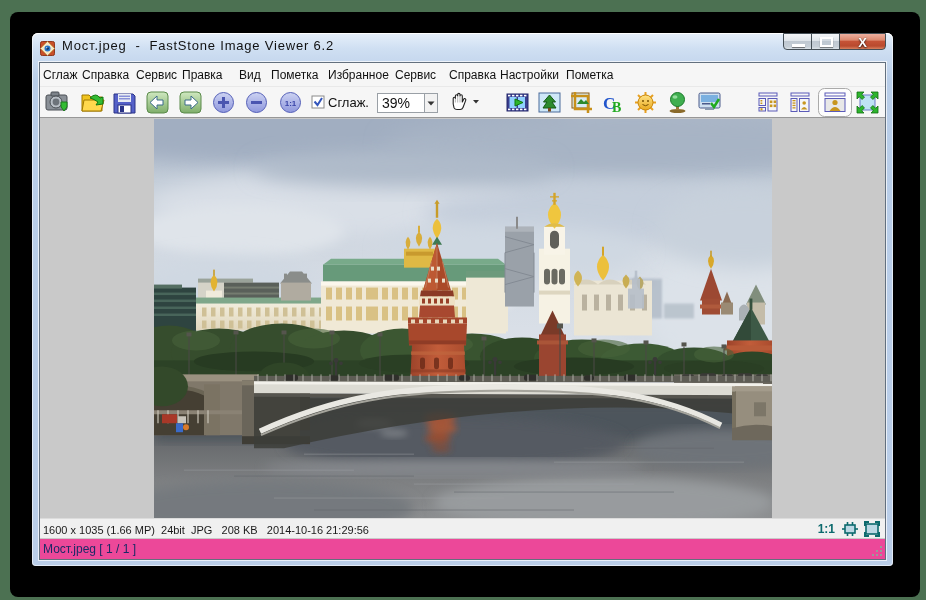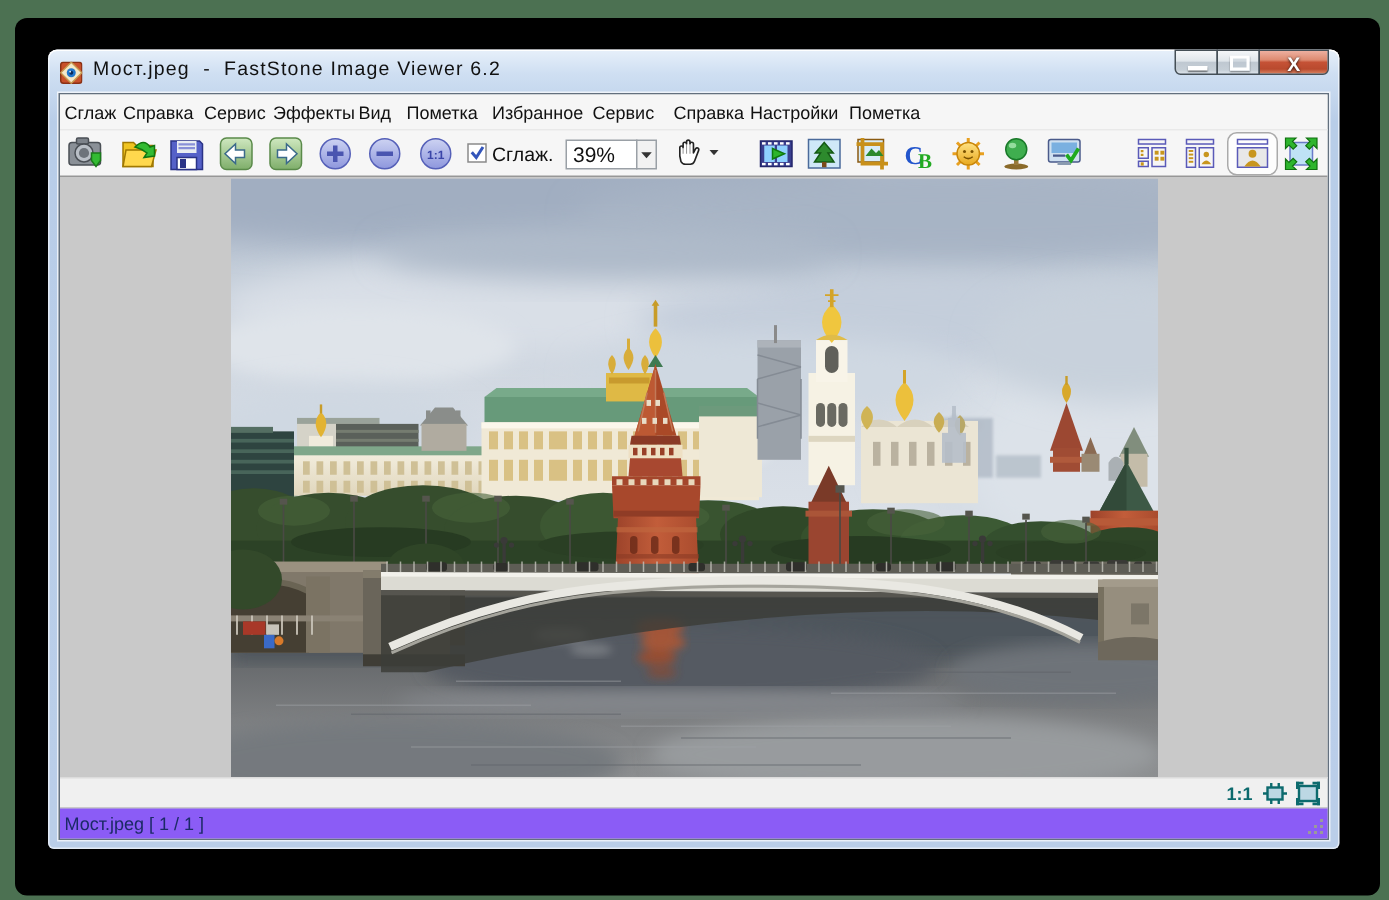--- a/index.html
+++ b/index.html
@@ -27,21 +27,21 @@
   .menubar span{position:absolute;top:5px;}
   
   .toolbar{position:absolute;left:0;top:23px;right:0;height:32px;background:#f6f6f6;border-top:1px solid #e9e9e9;border-bottom:1px solid #979797;box-sizing:border-box;}
   
   .content{position:absolute;left:0;top:55px;right:0;bottom:40px;background:#c9c9c9;}
   .photo{position:absolute;left:114px;top:1px;width:618px;height:399px;overflow:hidden;}
   
   .status{position:absolute;left:0;right:0;bottom:20px;height:20px;background:#f0f0f0;border-top:1px solid #dcdcdc;font-size:11px;color:#1a1a1a;}
   .status .lt{position:absolute;left:3px;top:5px;white-space:pre;}
   .status .rt{position:absolute;right:8px;top:3px;color:#0c6a6d;font-weight:bold;font-size:12px;}
-  .botbar{position:absolute;left:0;right:0;bottom:0;height:20px;background:#8b5cf6;border-top:1px solid #c9c9c9;font-size:12px;color:#1b2a66;}
+  .botbar{position:absolute;left:0;right:0;bottom:0;height:20px;background:#ec4899;border-top:1px solid #c9c9c9;font-size:12px;color:#1b2a66;}
   .botbar .fn{position:absolute;left:3px;top:3px;}
 </style>
 </head>
 <body>
   <div class="shadow"></div>
   <div class="win">
     <svg class="ticon" viewBox="0 0 16 16">
       <rect x="0.5" y="0.5" width="15" height="15" rx="2" fill="#c8502a" stroke="#8a3014" stroke-width="1"></rect>
       <path d="M8 0.5 L15.5 8 L8 15.5 L0.5 8 Z" fill="#f5e8c8" stroke="#c89a50" stroke-width="1"></path>
       <circle cx="8" cy="8" r="3.2" fill="#2277cc"></circle>
@@ -58,21 +58,21 @@
       </div>
       <div class="cb cls">
         <div class="xglyph">X</div>
       </div>
     </div>
     <div class="client">
       <div class="menubar">
         <span style="left:3px">Сглаж</span>
         <span style="left:42px">Справка</span>
         <span style="left:96px">Сервис</span>
-        <span style="left:142px">Эффекты</span>
+        <span style="left:142px">Правка</span>
         <span style="left:199px">Вид</span>
         <span style="left:231px">Пометка</span>
         <span style="left:288px">Избранное</span>
         <span style="left:355px">Сервис</span>
         <span style="left:409px">Справка</span>
         <span style="left:460px">Настройки</span>
         <span style="left:526px">Пометка</span>
       </div>
       <div class="toolbar" id="toolbar">
       <svg width="845" height="31" viewBox="0 0 845 31" style="position:absolute;left:0;top:0">
@@ -807,20 +807,21 @@
         <g stroke="#5f6369" stroke-width="1" opacity=".5">
           <line x1="80" y1="358" x2="260" y2="358"></line>
               <line x1="300" y1="374" x2="520" y2="374"></line>
               <line x1="160" y1="392" x2="420" y2="392"></line>
               <line x1="430" y1="330" x2="560" y2="330"></line>
         </g>
         </svg>
         </div>
       </div>
       <div class="status">
+        <span class="lt">1600 x 1035 (1.66 MP)  24bit  JPG   208 KB   2014-10-16 21:29:56</span>
         <span class="rt" style="right:50px">1:1</span>
         <svg style="position:absolute;right:27px;top:2px" width="16" height="16" viewBox="0 0 16 16">
           <rect x="3" y="4" width="10" height="8" fill="#bcd8e4" stroke="#0c6a6d" stroke-width="1.6"></rect>
           <g stroke="#0c6a6d" stroke-width="1.6">
             <line x1="0" y1="8" x2="3" y2="8"></line>
             <line x1="13" y1="8" x2="16" y2="8"></line>
             <line x1="5.5" y1="1" x2="5.5" y2="4"></line>
             <line x1="10.5" y1="1" x2="10.5" y2="4"></line>
             <line x1="5.5" y1="12" x2="5.5" y2="15"></line>
             <line x1="10.5" y1="12" x2="10.5" y2="15"></line>

